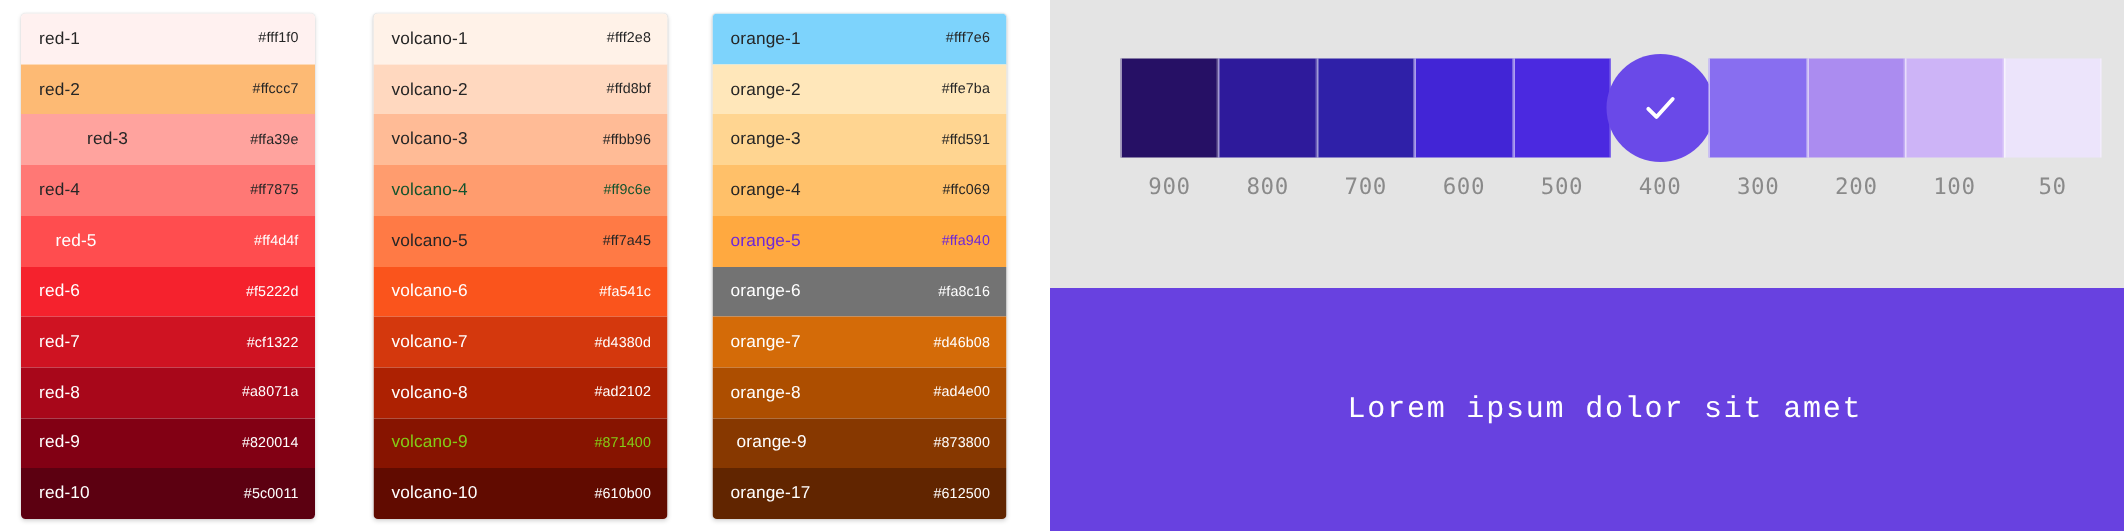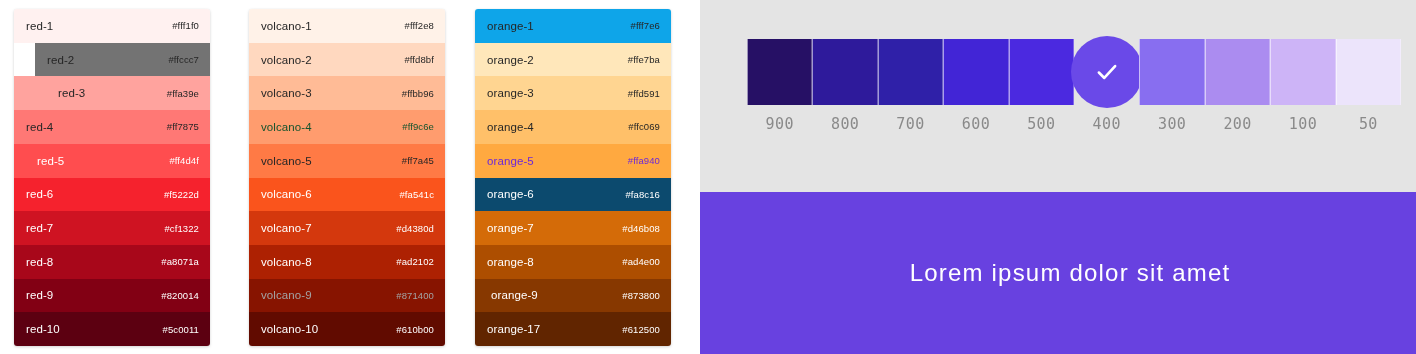--- a/index.html
+++ b/index.html
@@ -145,40 +145,40 @@
     left: 0;
     top: 192px;
     width: 716px;
     height: 162px;
     background: #6841e0;
     display: flex;
     align-items: center;
     justify-content: center;
   }
   .text-panel-label {
-    font-family: Liberation Sans, sans-serif;
-    font-size: 24px;
+    font-family: Liberation Mono, monospace;
+    font-size: 20px;
     color: #ffffff;
     letter-spacing: 1.2px;
     white-space: nowrap;
     margin-left: 24px;
   }
 </style>
 </head>
 <body>
 
 <div class="app">
 
   <div class="palettes">
       <div class="palette-card p0">
         <div class="swatch-row" style="background: rgb(255, 241, 240); color: rgb(38, 38, 38);">
           <span class="swatch-name">red-1</span>
           <span class="swatch-hex">#fff1f0</span>
         </div>
-        <div class="swatch-row" style="background: #737373; color: rgb(38, 38, 38); margin-left: 21px;">
+        <div class="swatch-row" style="background: #fdba74; color: rgb(38, 38, 38);">
           <span class="swatch-name">red-2</span>
           <span class="swatch-hex">#ffccc7</span>
         </div>
         <div class="swatch-row" style="background: rgb(255, 163, 158); color: rgb(38, 38, 38); padding-left: 44px;">
           <span class="swatch-name">red-3</span>
           <span class="swatch-hex">#ffa39e</span>
         </div>
         <div class="swatch-row" style="background: rgb(255, 120, 117); color: rgb(38, 38, 38);">
           <span class="swatch-name">red-4</span>
           <span class="swatch-hex">#ff7875</span>
@@ -234,51 +234,51 @@
           <span class="swatch-hex">#fa541c</span>
         </div>
         <div class="swatch-row" style="background: rgb(212, 56, 13); color: rgb(255, 255, 255);">
           <span class="swatch-name">volcano-7</span>
           <span class="swatch-hex">#d4380d</span>
         </div>
         <div class="swatch-row" style="background: rgb(173, 33, 2); color: rgb(255, 255, 255);">
           <span class="swatch-name">volcano-8</span>
           <span class="swatch-hex">#ad2102</span>
         </div>
-        <div class="swatch-row" style="background: rgb(135, 20, 0); color: #a3a3a3;">
+        <div class="swatch-row" style="background: rgb(135, 20, 0); color: #84cc16;">
           <span class="swatch-name">volcano-9</span>
           <span class="swatch-hex">#871400</span>
         </div>
         <div class="swatch-row" style="background: rgb(97, 11, 0); color: rgb(255, 255, 255);">
           <span class="swatch-name">volcano-10</span>
           <span class="swatch-hex">#610b00</span>
         </div>
       </div>
       <div class="palette-card p2">
-        <div class="swatch-row" style="background: #0ea5e9; color: rgb(38, 38, 38);">
+        <div class="swatch-row" style="background: #7dd3fc; color: rgb(38, 38, 38);">
           <span class="swatch-name">orange-1</span>
           <span class="swatch-hex">#fff7e6</span>
         </div>
         <div class="swatch-row" style="background: rgb(255, 231, 186); color: rgb(38, 38, 38);">
           <span class="swatch-name">orange-2</span>
           <span class="swatch-hex">#ffe7ba</span>
         </div>
         <div class="swatch-row" style="background: rgb(255, 213, 145); color: rgb(38, 38, 38);">
           <span class="swatch-name">orange-3</span>
           <span class="swatch-hex">#ffd591</span>
         </div>
         <div class="swatch-row" style="background: rgb(255, 192, 105); color: rgb(38, 38, 38);">
           <span class="swatch-name">orange-4</span>
           <span class="swatch-hex">#ffc069</span>
         </div>
         <div class="swatch-row" style="background: rgb(255, 169, 64); color: #6d28d9;">
           <span class="swatch-name">orange-5</span>
           <span class="swatch-hex">#ffa940</span>
         </div>
-        <div class="swatch-row" style="background: #0c4a6e; color: rgb(255, 255, 255);">
+        <div class="swatch-row" style="background: #737373; color: rgb(255, 255, 255);">
           <span class="swatch-name">orange-6</span>
           <span class="swatch-hex">#fa8c16</span>
         </div>
         <div class="swatch-row" style="background: rgb(212, 107, 8); color: rgb(255, 255, 255);">
           <span class="swatch-name">orange-7</span>
           <span class="swatch-hex">#d46b08</span>
         </div>
         <div class="swatch-row" style="background: rgb(173, 78, 0); color: rgb(255, 255, 255);">
           <span class="swatch-name">orange-8</span>
           <span class="swatch-hex">#ad4e00</span>

